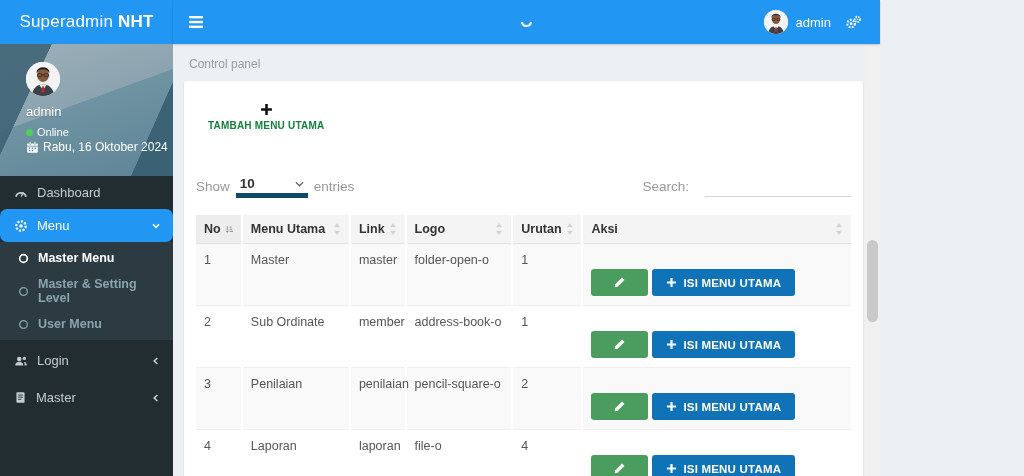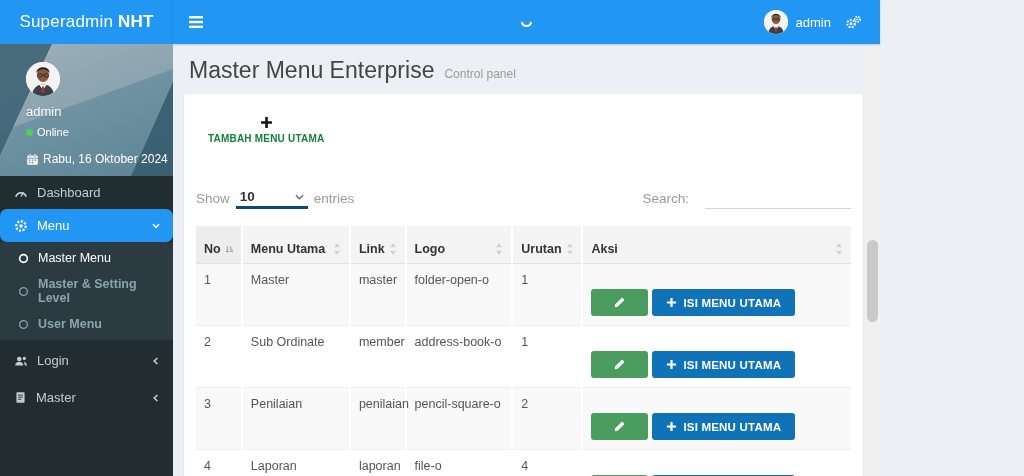--- a/index.html
+++ b/index.html
@@ -22,35 +22,35 @@
     background:
       linear-gradient(115deg, rgba(58,96,114,.85) 0%, rgba(58,96,114,.85) 22%, transparent 22.2%),
       linear-gradient(294deg, rgba(54,94,112,.9) 0%, rgba(54,94,112,.9) 18%, transparent 18.2%),
       linear-gradient(160deg, #9db0b9 0%, #8ba4af 45%, #6f93a2 45.2%, #5d8496 100%);
   }
   .avatar-wrap { width:34px; height:34px; border-radius:50%; overflow:hidden; background:#f3f3f3; }
   .avatar-wrap svg { display:block; }
   .user-name { font-size:13px; margin-top:8px; text-shadow:0 1px 1px rgba(0,0,0,.2); }
   .user-status { display:flex; align-items:center; gap:4px; font-size:11px; margin-top:7px; }
   .dot { width:7px; height:7px; border-radius:50%; background:#4ad356; display:inline-block; }
-  .user-date { display:flex; align-items:center; gap:4px; font-size:12px; margin-top:14px; }
+  .user-date { display:flex; align-items:center; gap:4px; font-size:12px; margin-top:2px; }
 
   .menu { list-style:none; flex:1; }
   .menu-item {
     display:flex; align-items:center; gap:9px; padding:9px 12px 9px 14px;
     color:#c3ccd1; cursor:pointer; font-size:13px;
   }
   .menu-item .grow { flex:1; }
   .menu-item.active { background:#2196f3; color:#fff;border-radius:7px; }
   .submenu { list-style:none; background:#2c3b41; padding:3px 0; }
   .submenu-item {
     display:flex; align-items:center; gap:9px; padding:6px 12px 6px 18px;
     color:#8aa4af; cursor:pointer; font-size:12.5px;font-weight:bold;
   }
-  .submenu-item.active { color:#fff; font-weight:normal; }
+  .submenu-item.active { color:#fff; font-weight:bold; }
   .micon { flex:0 0 auto; display:inline-flex; }
 
   
   .main { flex:1; display:flex; flex-direction:column; position:relative; }
   .navbar {
     height:44px; background:#2196f3; display:flex; align-items:center;
     box-shadow:0 1px 2px rgba(0,0,0,.18); position:relative; z-index:2;
   }
   .nav-toggle { padding:0 16px; color:#fff; cursor:pointer; display:flex; }
   .nav-spinner { position:absolute; left:0; right:0; display:flex; justify-content:center; pointer-events:none; }
@@ -71,36 +71,36 @@
   }
   .add-menu {
     display:inline-flex; flex-direction:column; align-items:center; gap:4px;
     margin:12px 0 0 12px; cursor:pointer; text-decoration:none; color:#222;
   }
   .add-menu .label { font-weight:bold; font-size:10px; color:#15803d; letter-spacing:.2px; }
 
   .dt-controls { display:flex; align-items:center; margin-top:44px; color:#999; font-size:13.5px; }
   .length { display:flex; align-items:center; gap:6px; }
   .length-select {
-    display:inline-flex; align-items:center; border-bottom:3px solid #0c4a6e;
+    display:inline-flex; align-items:center; border-bottom:5px solid #0c4a6e;
     padding:1px 4px 2px 4px; color:#333; font-weight:bold; cursor:pointer; min-width:72px;
     justify-content:space-between;
   }
   .dt-search { margin-left:auto; display:flex; align-items:center; gap:16px; }
   .dt-search input {
     border:none; border-bottom:1px solid #d5d5d5; width:146px; outline:none;
     font-size:13px; padding:2px 4px; background:transparent; color:#333;
   }
 
   table.dt { width:100%; border-collapse:collapse; margin-top:17px; table-layout:fixed; }
   .dt th {
     background:#f4f4f4; text-align:left; font-size:12.5px; color:#333;
     padding:7px 8px; cursor:pointer; border-bottom:1px solid #e2e2e2;
   }
-  .dt th .th-inner { display:flex; align-items:center; justify-content:space-between; gap:4px;margin-top:9px; }
+  .dt th .th-inner { display:flex; align-items:center; justify-content:space-between; gap:4px; }
   .dt th:not(:first-child), .dt td:not(:first-child) { border-left:2px solid #fff; }
   .dt td {
     padding:9px 8px; font-size:12.5px; color:#555; vertical-align:top; height:55px;
     border-top:1px solid #efefef;
   }
   .dt tr.odd td { background:#f9f9f9; }
   .dt tr.even td { background:#fff; }
   .dt td.sorted, .dt th.sorted { background-image:linear-gradient(rgba(0,0,0,.028),rgba(0,0,0,.028)); }
   .col-no{width:7%;} .col-menu{width:16.5%;} .col-link{width:8.5%;}
   .col-logo{width:16.3%;} .col-urutan{width:10.7%;} .col-aksi{width:41%;}
@@ -298,21 +298,20 @@
             <circle cx="6.4" cy="9.2" r="1.5" fill="#fff"></circle>
             <circle cx="13.2" cy="4.6" r="2.8" fill="none" stroke="#fff" stroke-width="1.9" stroke-dasharray="1.6 1.1"></circle>
             <circle cx="13.2" cy="4.6" r="1" fill="#fff"></circle>
           </svg>
         </a>
       </div>
     </header>
 
     <div class="content">
       <div class="content-header">
-        <h1>Master Menu Enterprise</h1>
         <span class="sub">Control panel</span>
       </div>
 
       <div class="box">
         <a class="add-menu">
           <svg viewBox="0 0 12 12" width="13" height="13">
             <path d="M6 1v10M1 6h10" stroke="#111" stroke-width="2.4"></path>
           </svg>
           <span class="label">TAMBAH MENU UTAMA</span>
         </a>

